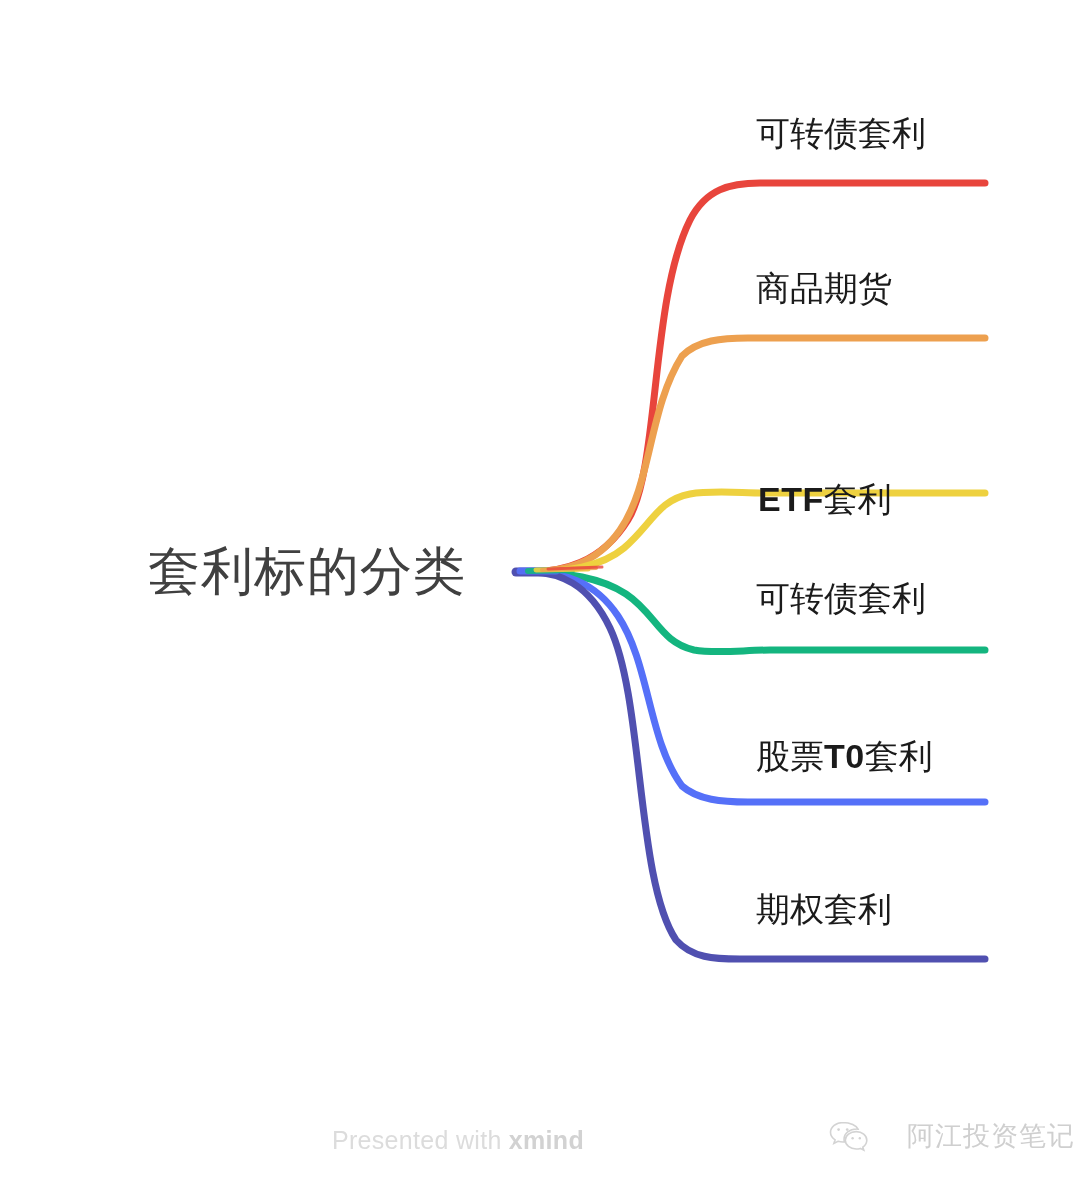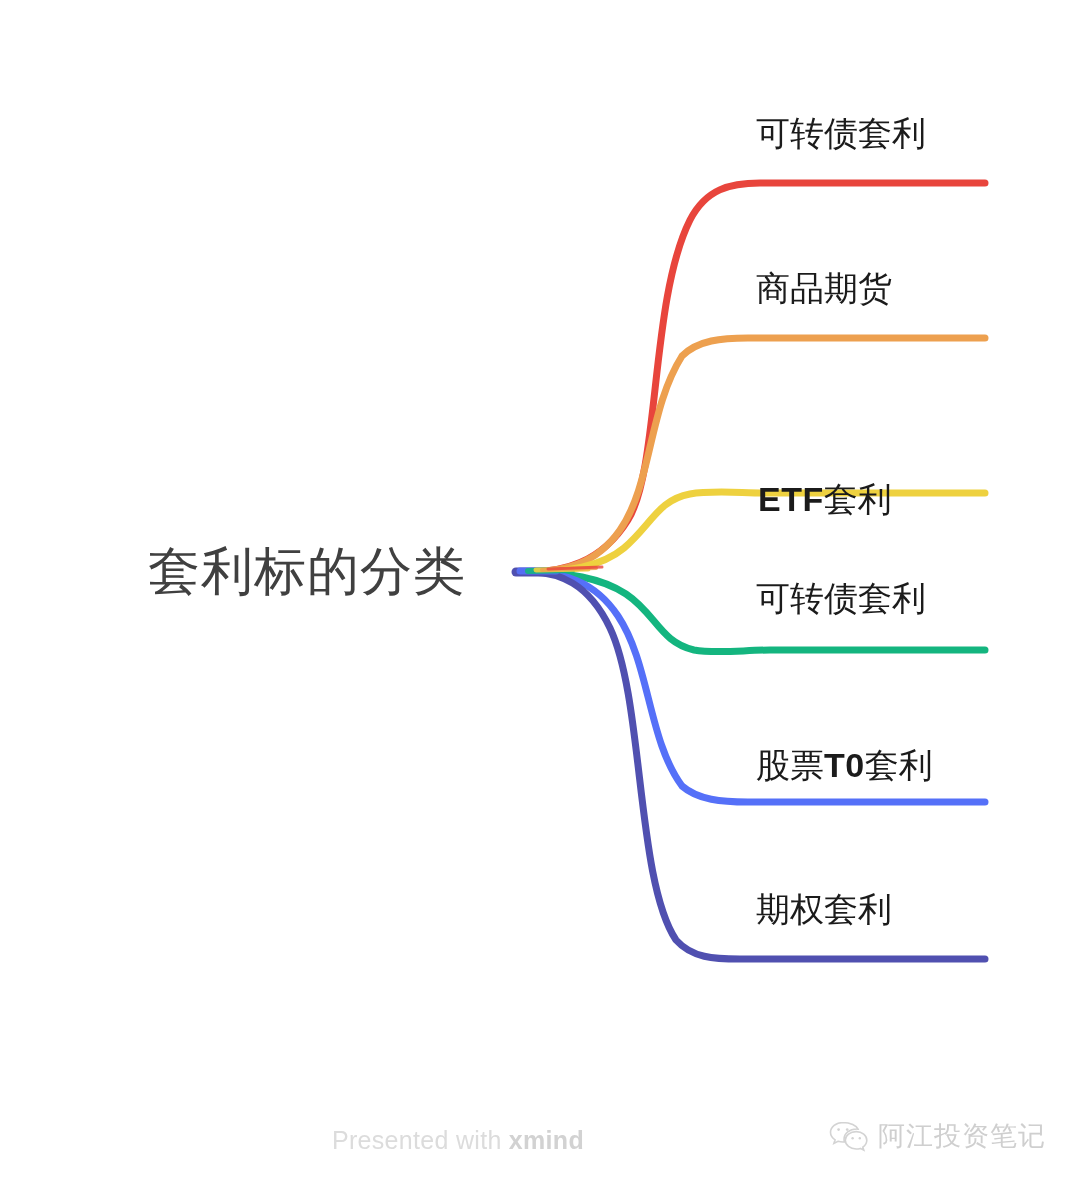--- a/index.html
+++ b/index.html
@@ -54,21 +54,21 @@
   }
   .branch-label .latin {
     font-weight: bold;
     letter-spacing: 0.5px;
   }
 
   .branch-1 { left: 756px; top: 115px; }
   .branch-2 { left: 756px; top: 270px; }
   .branch-3 { left: 758px; top: 439px; margin-top: 42px; }
   .branch-4 { left: 756px; top: 580px; }
-  .branch-5 { left: 756px; top: 738px; margin-top: 9px; }
+  .branch-5 { left: 756px; top: 738px; }
   .branch-6 { left: 756px; top: 891px; }
 
   
   .xmind-credit {
     position: absolute;
     left: 0;
     top: 1126px;
     width: 916px;
     text-align: center;
     font-size: 25px;
@@ -87,20 +87,21 @@
     top: 1118px;
     display: flex;
     align-items: center;
     gap: 10px;
   }
   .watermark-text {
     font-size: 27px;
     color: #cfcfcf;
     white-space: nowrap;
     letter-spacing: 1px;
+    margin-left: 29px;
   }
   .wechat-icon {
     width: 40px;
     height: 34px;
     flex: 0 0 auto;
   }
 </style>
 </head>
 <body>
 

